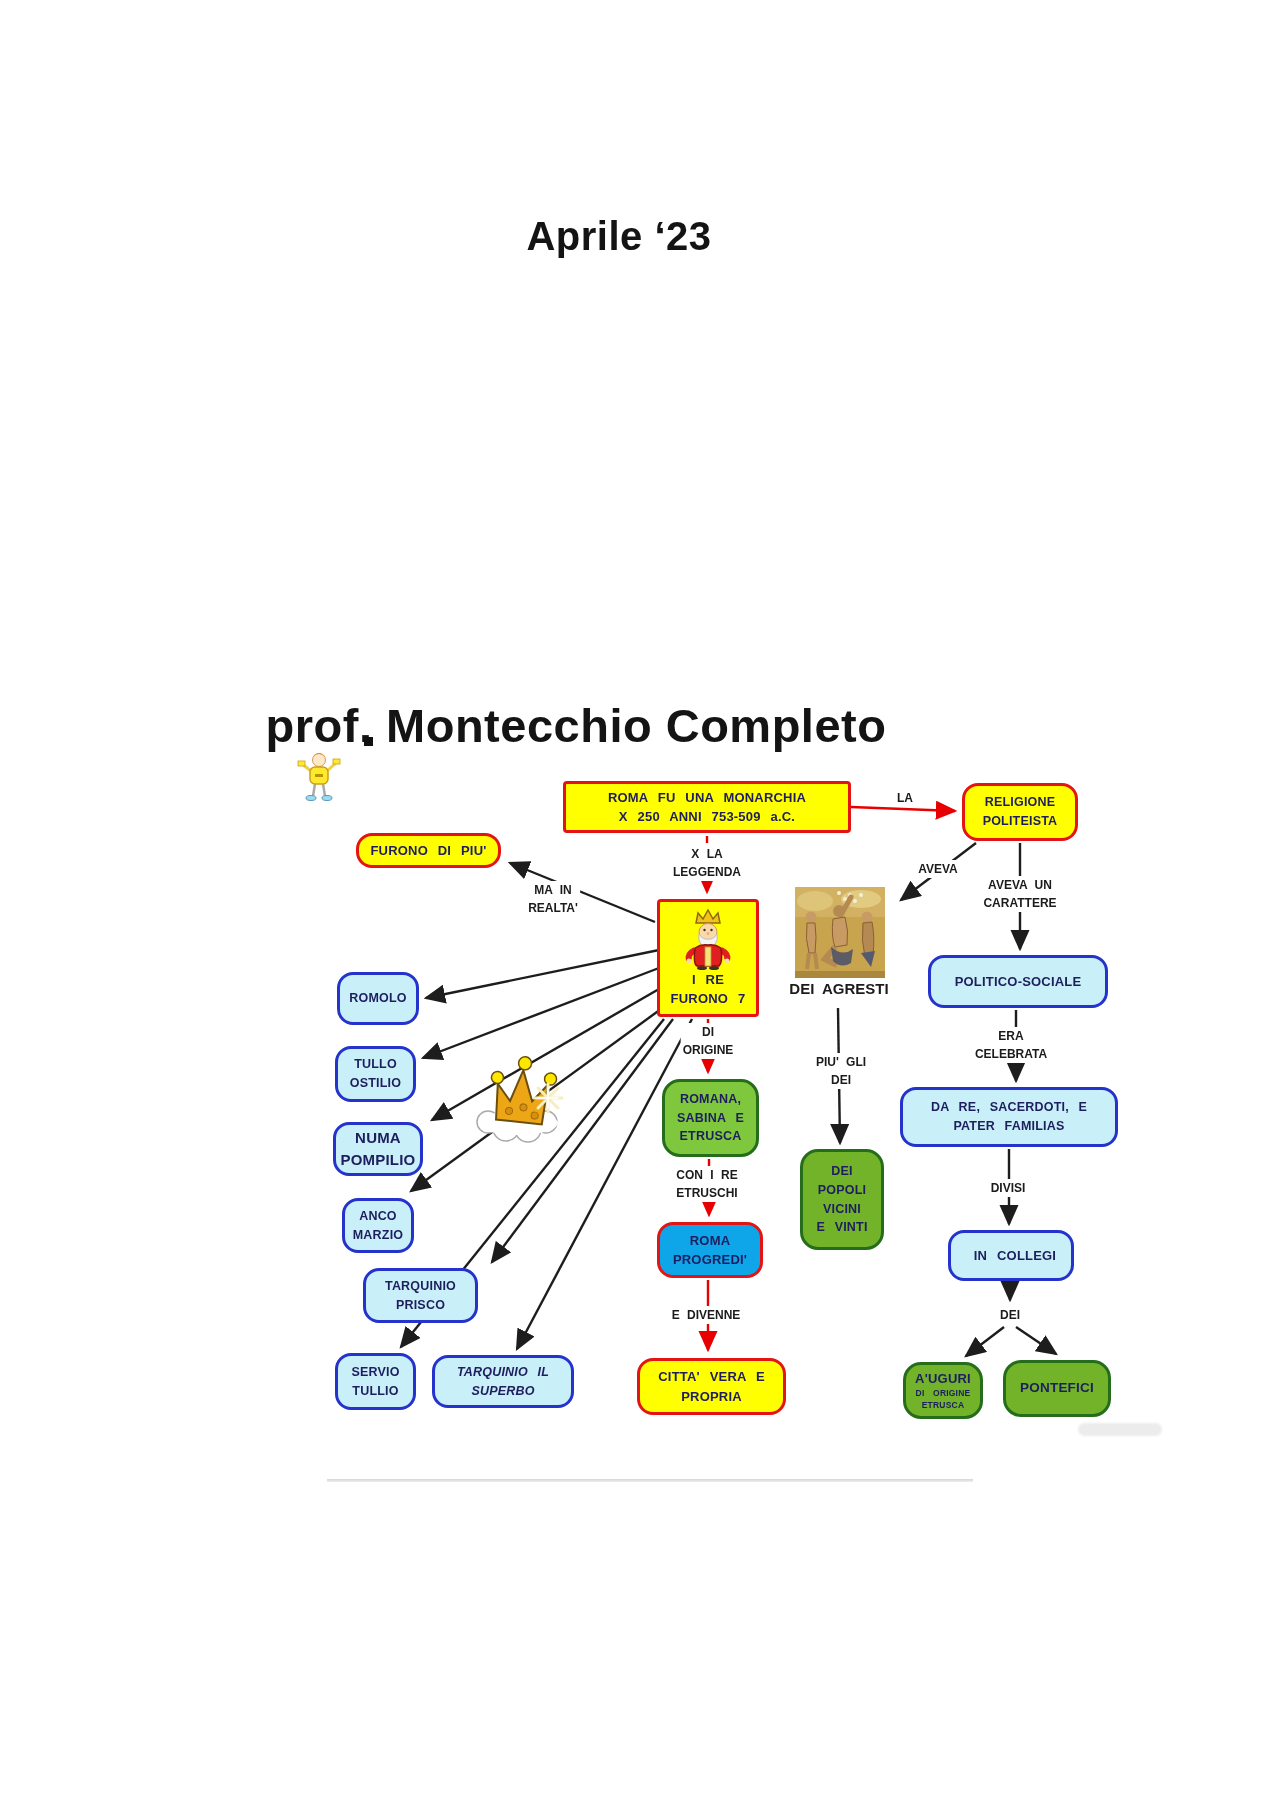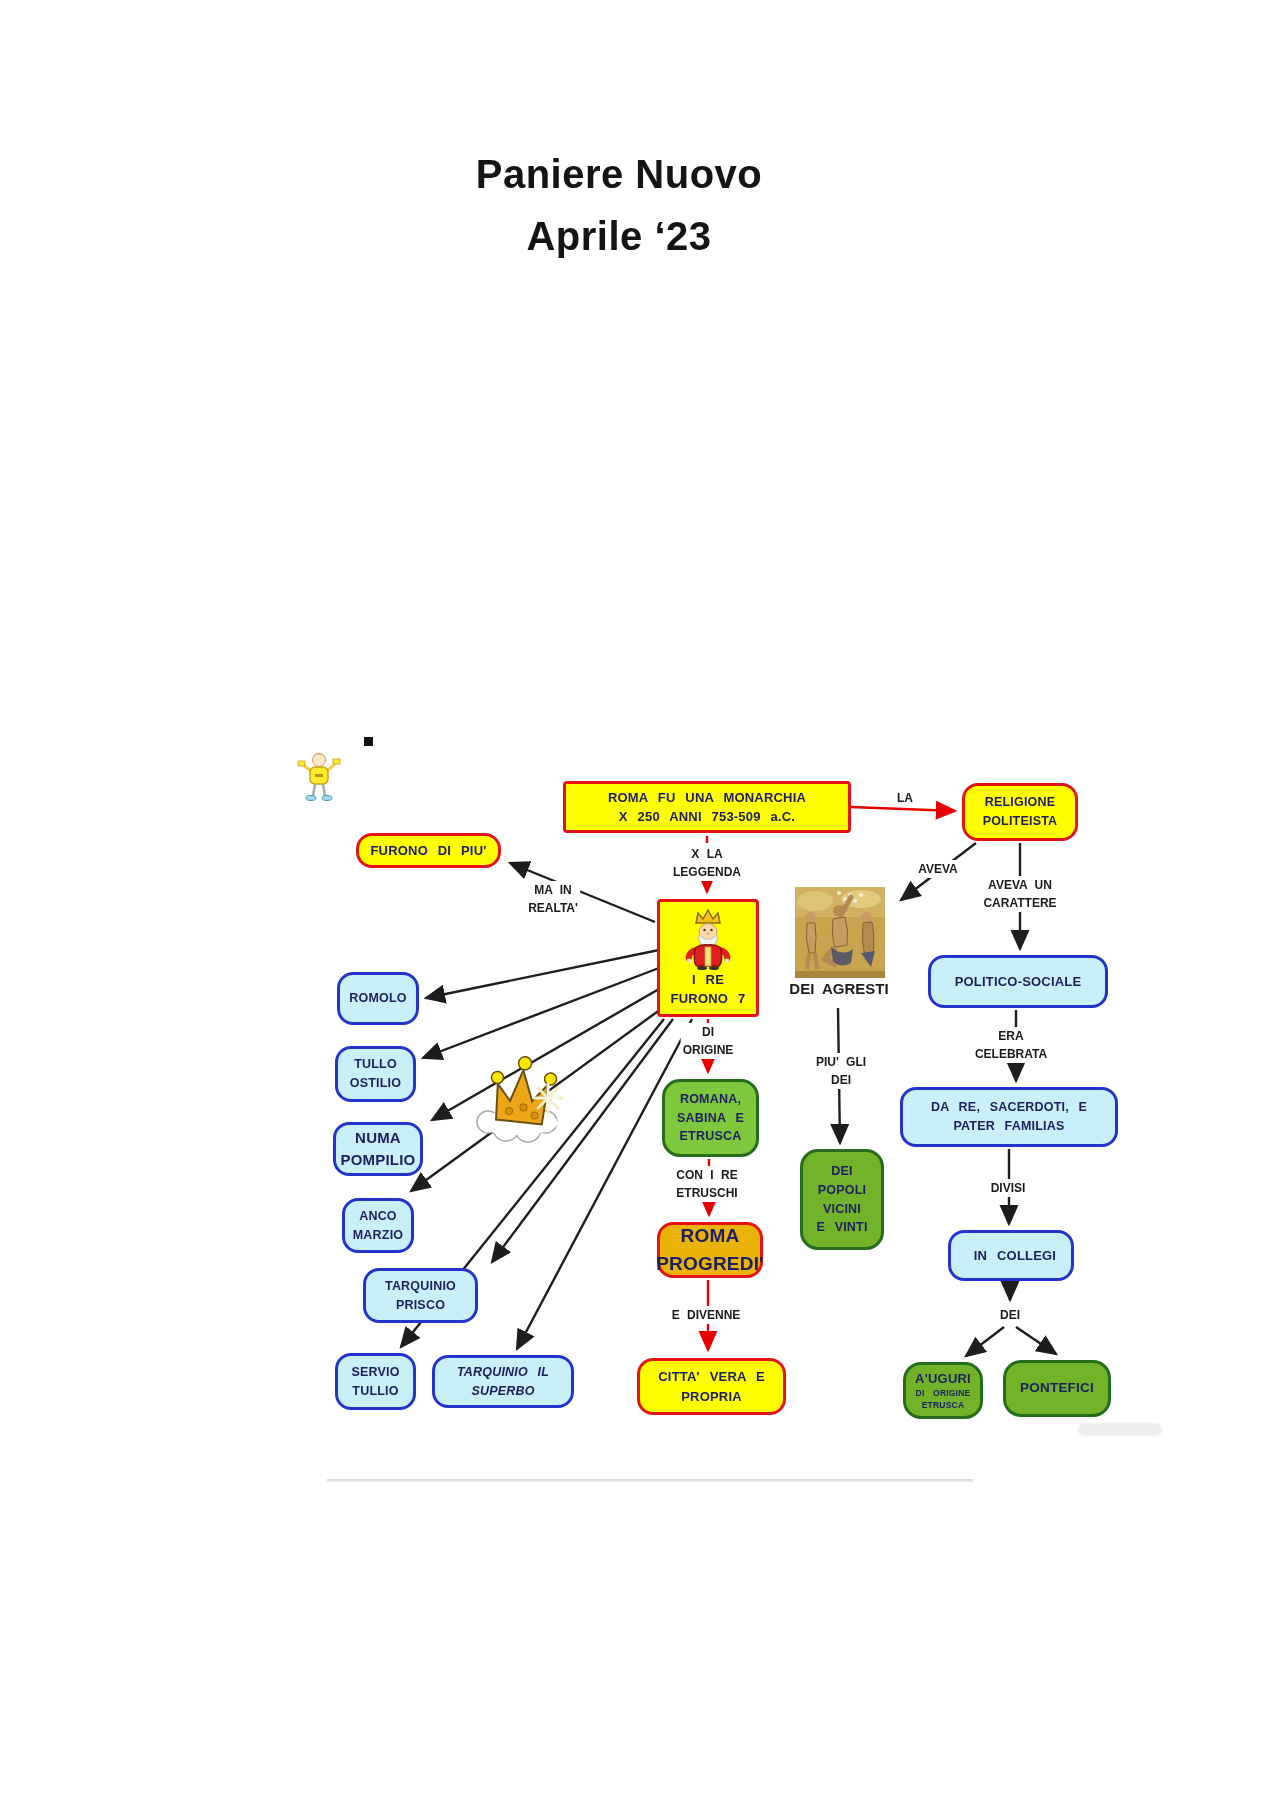--- a/index.html
+++ b/index.html
@@ -25,22 +25,22 @@
   #crown{left:466px;top:1038px;}
   #painting{left:795px;top:887px;}
   #divider{left:327px;top:1479px;width:646px;height:3px;background:linear-gradient(#d6d6d6,#efefef);}
   #smudge{left:1078px;top:1423px;width:84px;height:13px;background:#ececec;border-radius:7px;filter:blur(1px);}
 </style>
 </head>
 <body>
 
 <div class="page">
 
-  <div class="hdr" id="t1">Paniere Nuovo</div>
   <div class="hdr" id="t2">Aprile ‘23</div>
+  <div class="hdr" id="author">prof. Montecchio Completo</div>
 
   <svg id="connectors" width="1280" height="1808" viewBox="0 0 1280 1808">
     <defs>
       <marker id="ab" markerWidth="9" markerHeight="8" refX="8" refY="4" orient="auto">
         <path d="M0,0 L9,4 L0,8 Z" fill="#1d1d1d"></path>
       </marker>
       <marker id="ar" markerWidth="9" markerHeight="8" refX="8" refY="4" orient="auto">
         <path d="M0,0 L9,4 L0,8 Z" fill="#e80000"></path>
       </marker>
     </defs>
@@ -199,21 +199,21 @@
       </div>
       <div class="node" style="left: 432px; top: 1355px; width: 142px; height: 53px; background: rgb(201, 240, 248); border-color: rgb(35, 51, 204); border-radius: 16px; color: rgb(30, 30, 95); font-size: 12.5px; font-style: italic;">
         <div>TARQUINIO IL</div>
         <div>SUPERBO</div>
       </div>
       <div class="node" style="left: 662px; top: 1079px; width: 97px; height: 78px; background: rgb(127, 199, 61); border-color: rgb(37, 109, 27); border-radius: 18px; color: rgb(30, 30, 95); font-size: 12.5px;">
         <div>ROMANA,</div>
         <div>SABINA E</div>
         <div>ETRUSCA</div>
       </div>
-      <div class="node" style="left: 657px; top: 1222px; width: 106px; height: 56px; background: #eab308; border-color: rgb(228, 20, 20); border-radius: 16px; color: rgb(30, 30, 95); font-size: 19px;">
+      <div class="node" style="left: 657px; top: 1222px; width: 106px; height: 56px; background: #0ea5e9; border-color: rgb(228, 20, 20); border-radius: 16px; color: rgb(30, 30, 95); font-size: 13px;">
         <div>ROMA</div>
         <div>PROGREDI'</div>
       </div>
       <div class="node" style="left: 637px; top: 1358px; width: 149px; height: 57px; background: rgb(255, 255, 0); border-color: rgb(228, 20, 20); border-radius: 16px; color: rgb(30, 30, 95); font-size: 13px;">
         <div>CITTA' VERA E</div>
         <div>PROPRIA</div>
       </div>
       <div class="node" style="left: 800px; top: 1149px; width: 84px; height: 101px; background: rgb(114, 179, 42); border-color: rgb(37, 109, 27); border-radius: 18px; color: rgb(30, 30, 95); font-size: 12.5px;">
         <div>DEI</div>
         <div>POPOLI</div>

